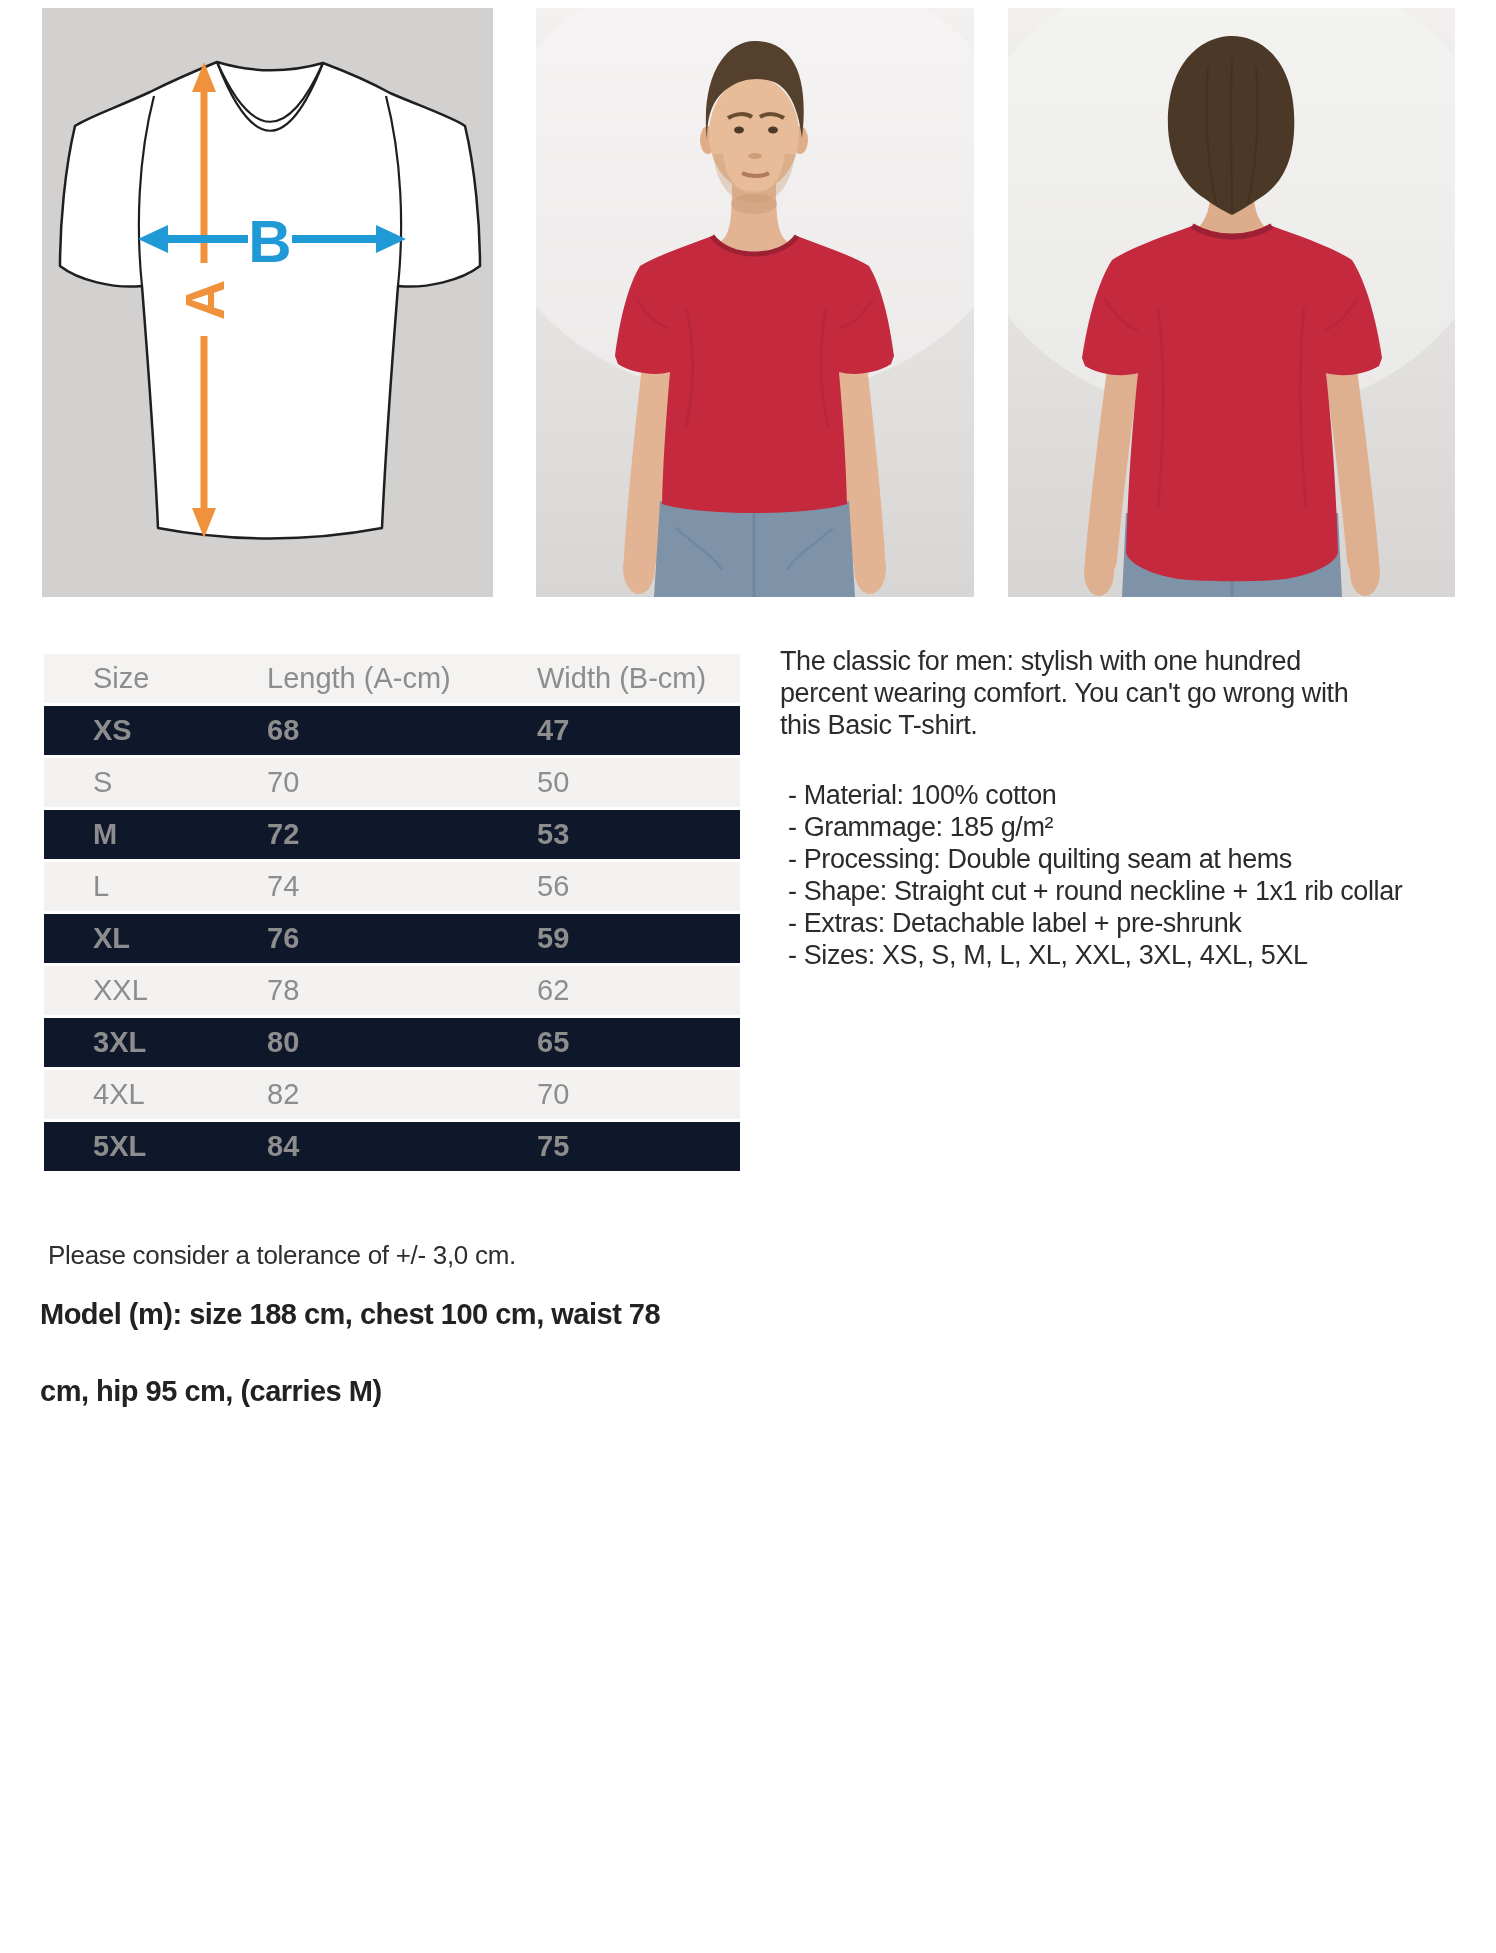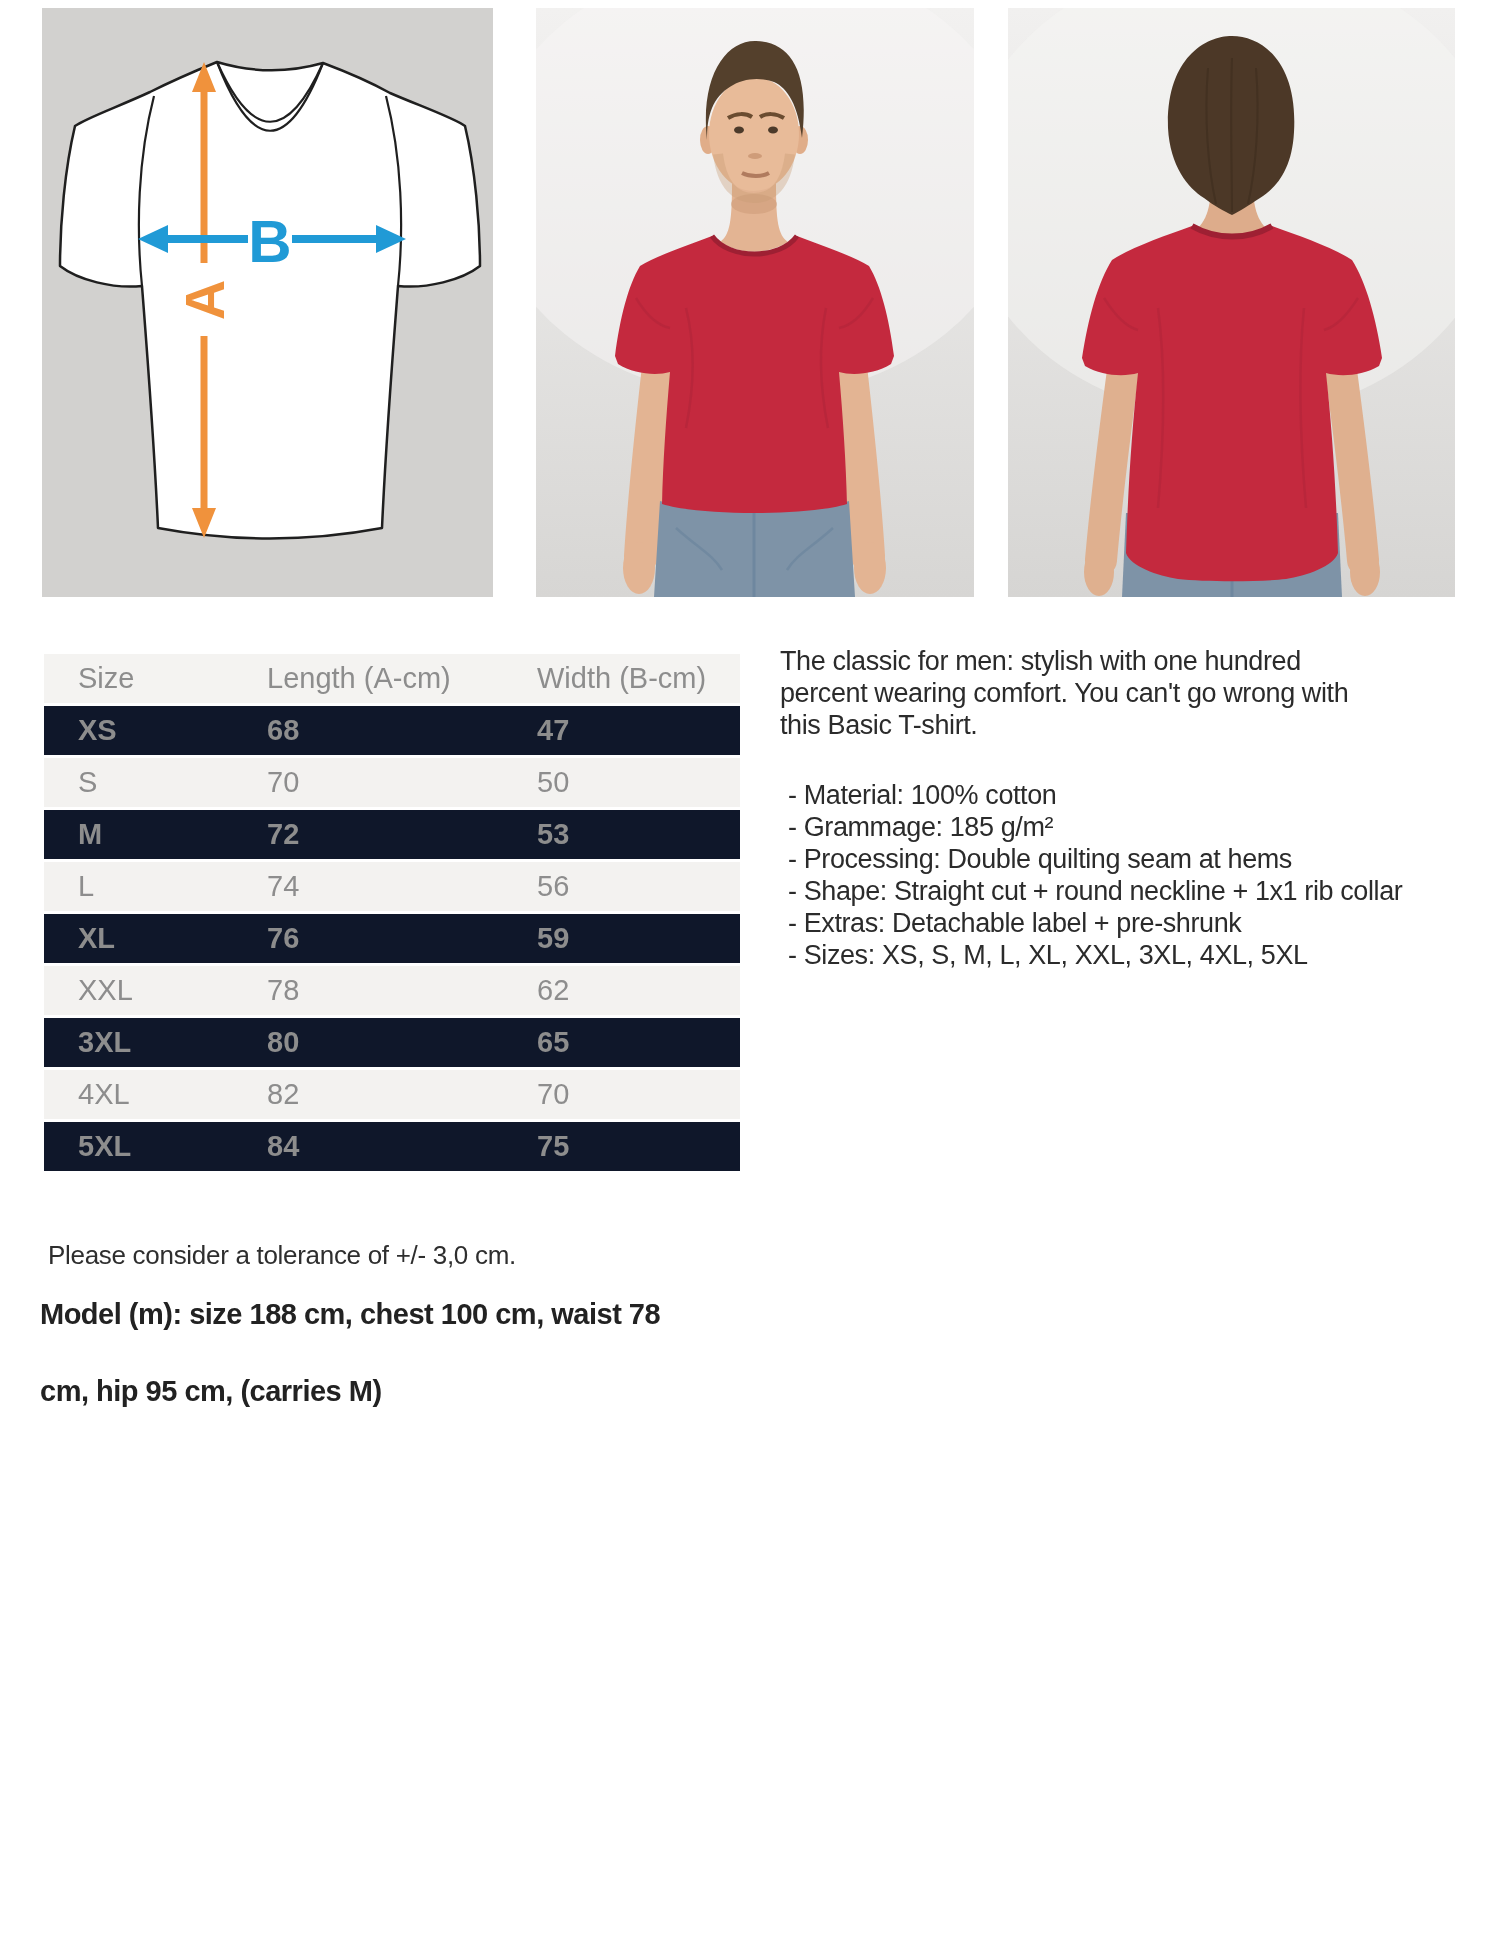--- a/index.html
+++ b/index.html
@@ -12,21 +12,21 @@
   #panel-front{left:536px;width:438px;}
   #panel-back{left:1008px;width:447px;}
   .panel svg{display:block;width:100%;height:100%;}
 
   
   #size-table{position:absolute;left:44px;top:654px;width:696px;}
   .t-row{
     display:grid;grid-template-columns:223px 270px 203px;align-items:center;
     height:49px;margin-bottom:3px;font-size:29px;color:#8d8d8d;
   }
-  .t-row > span:first-child{padding-left:34px;}
+  .t-row > span:first-child{padding-left:49px;}
   .t-row.header{background:#f4f3f1;}
   .t-row.dark{background:#0f172a;font-weight:bold;}
   .t-row.light{background:#f3f2f0;}
 
   
   #description{
     position:absolute;left:780px;top:645px;width:690px;
     font-size:27px;line-height:32px;letter-spacing:-0.4px;color:#2b2b2b;
   }
   #description .intro{width:585px;margin:0 0 38px 0;}

